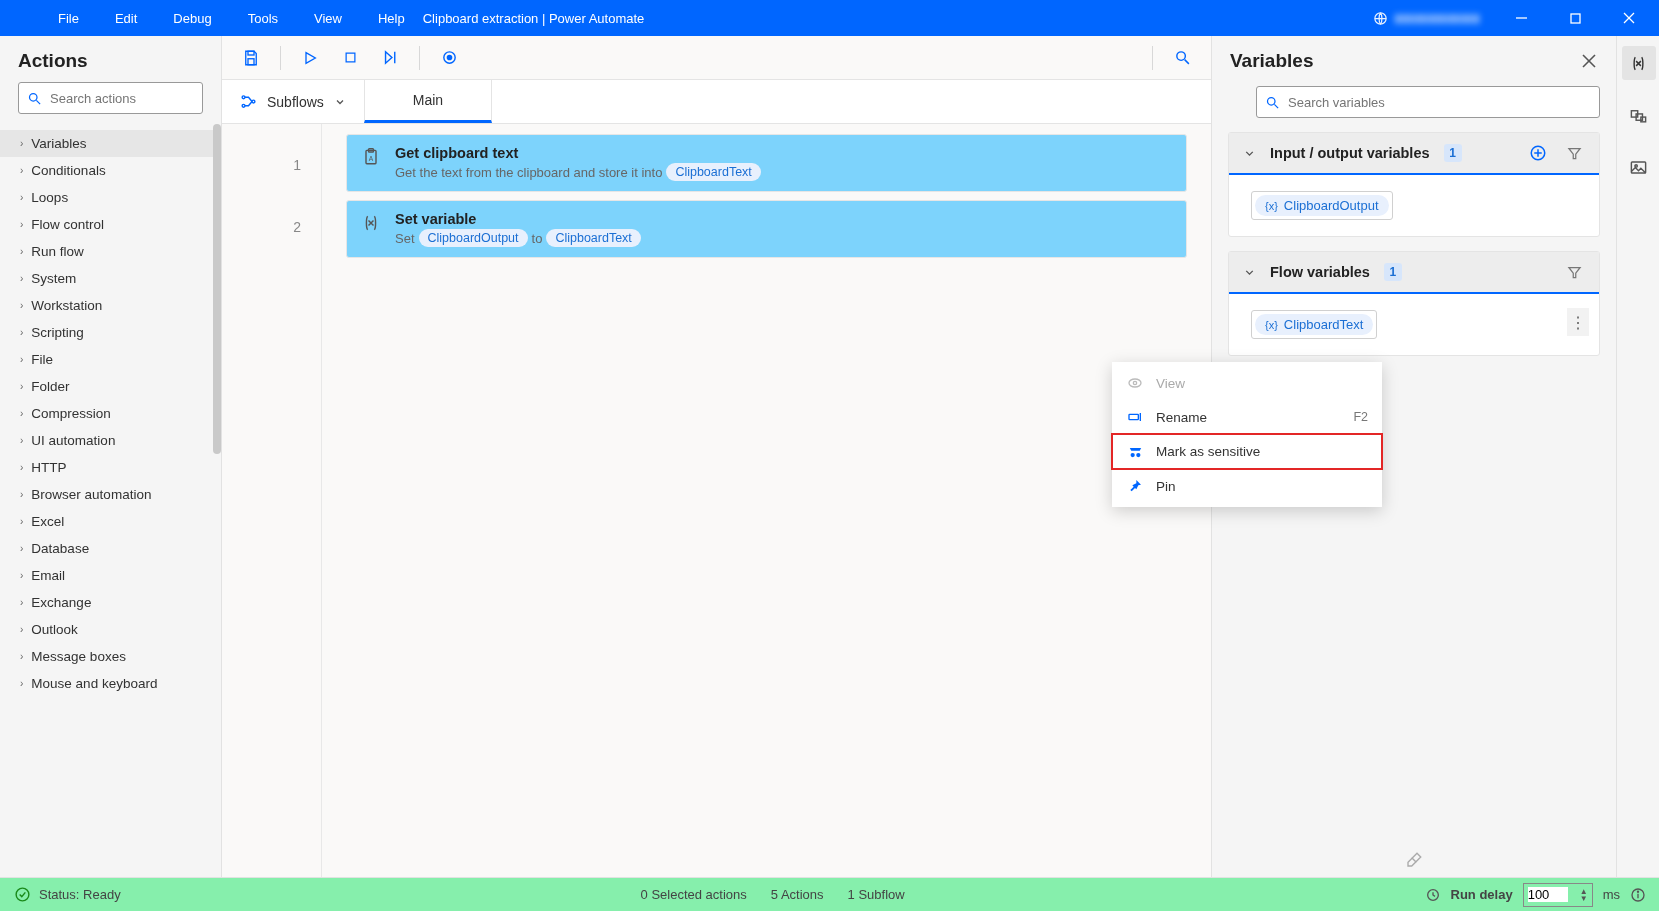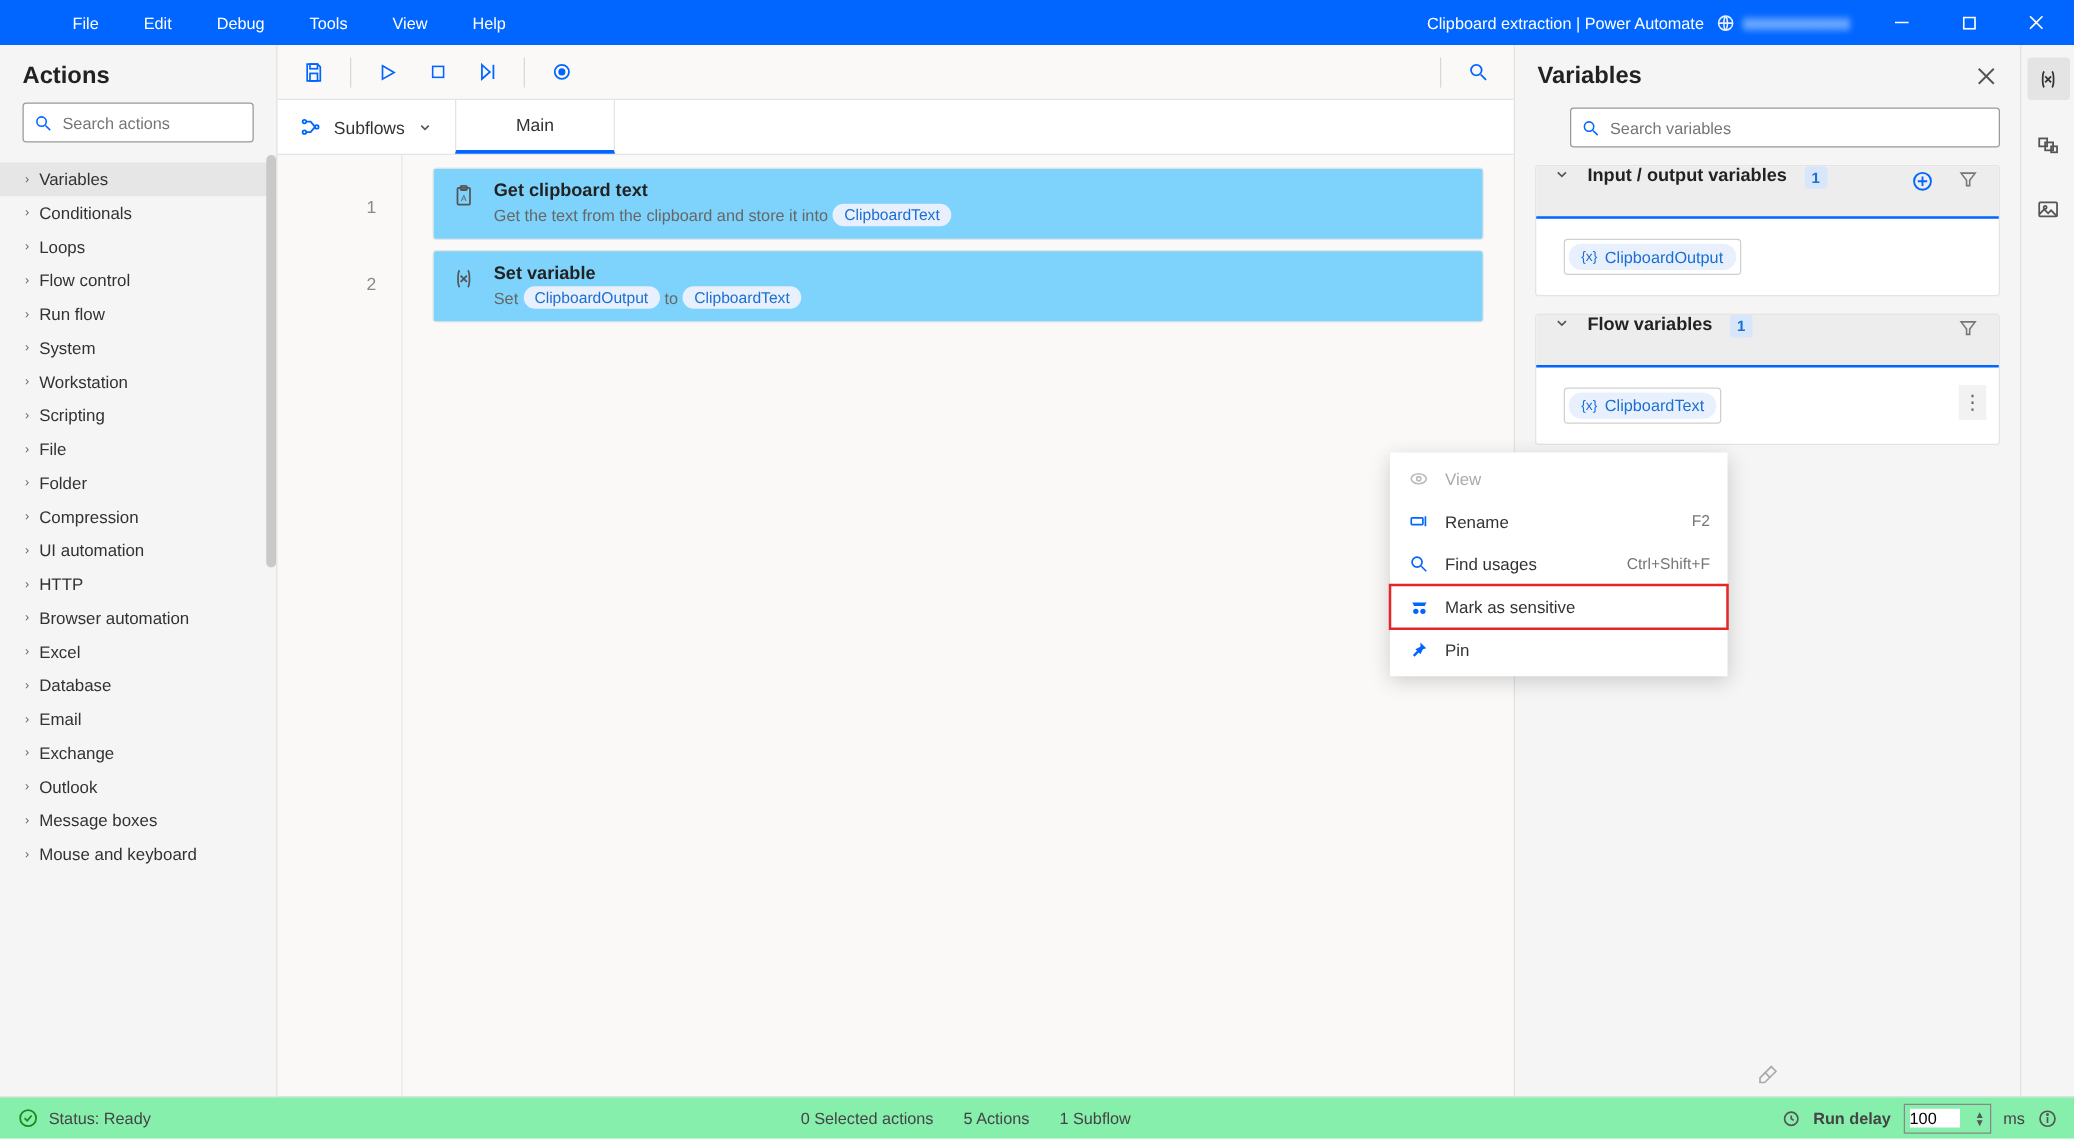--- a/index.html
+++ b/index.html
@@ -2,21 +2,21 @@
 <html><head>
 <meta charset="utf-8">
 <style>
 * { box-sizing: border-box; margin: 0; padding: 0; font-family: "Segoe UI", -apple-system, sans-serif; }
 body { width: 1660px; height: 911px; overflow: hidden; background: #fff; display: flex; flex-direction: column; }
 
 
 .titlebar { height: 36px; background: #0066ff; color: #fff; display: flex; align-items: center; font-size: 13px; }
 .menu-items { display: flex; padding-left: 40px; gap: 0; }
 .menu-item { padding: 8px 18px; cursor: pointer; }
-.title-center { flex: 1; text-align: right; font-size: 13px; }
+.title-center { flex: 1; text-align: left; font-size: 13px; }
 .title-right { display: flex; align-items: center; gap: 8px; padding-right: 8px; }
 .env-chip { display: flex; align-items: center; gap: 6px; padding: 3px 10px; font-size: 12px; opacity: 0.9; }
 .blurred { filter: blur(3px); color: rgba(255,255,255,0.7); }
 .win-btn { width: 46px; height: 36px; display: flex; align-items: center; justify-content: center; cursor: pointer; }
 
 
 .body-row { flex: 1; display: flex; min-height: 0; }
 .actions-panel { width: 222px; background: #f5f5f5; border-right: 1px solid #e2e2e2; display: flex; flex-direction: column; position: relative; }
 .actions-header { padding: 14px 18px 10px; font-size: 19px; font-weight: 600; color: #222; }
 .search-wrap { padding: 0 18px 10px; }
@@ -50,21 +50,21 @@
 .step-desc { font-size: 13px; color: #666; display: flex; align-items: center; flex-wrap: wrap; gap: 4px; }
 .var-chip { background: #e8f0fd; color: #1b6fd4; padding: 2px 9px; border-radius: 10px; font-size: 12.5px; }
 
 
 .vars-panel { width: 405px; background: #f5f5f5; border-left: 1px solid #e2e2e2; display: flex; flex-direction: column; }
 .vars-head { display: flex; align-items: center; padding: 14px 16px 10px 18px; }
 .vars-head-title { font-size: 19px; font-weight: 600; color: #222; flex: 1; }
 .vars-close { color: #555; cursor: pointer; padding: 4px; }
 .vars-search { margin: 4px 16px 14px; padding-left: 28px; }
 .vgroup { margin: 0 16px 14px; background: #fff; border: 1px solid #e4e4e4; border-radius: 3px; position: relative; }
-.vgroup-head { height: 42px; background: #ededed; display: flex; padding: 0 14px; gap: 14px; border-bottom: 2px solid #0066ff; }
+.vgroup-head { height: 42px; background: #ededed; display: flex; align-items: center; padding: 0 14px; gap: 14px; border-bottom: 2px solid #0066ff; }
 .vgroup-title { font-size: 14.5px; font-weight: 600; color: #222; }
 .vgroup-count { background: #d7e6fb; color: #1b6fd4; border-radius: 3px; min-width: 18px; height: 18px; display: inline-flex; align-items: center; justify-content: center; font-size: 12px; font-weight: 600; padding: 0 4px; }
 .vgroup-spacer { flex: 1; }
 .vgroup-ico { color: #0066ff; cursor: pointer; padding: 3px; }
 .vgroup-ico.gray { color: #777; }
 .vgroup-body { padding: 16px 22px; min-height: 56px; }
 .var-pill { display: inline-flex; align-items: center; gap: 6px; background: #e8f0fd; color: #1b6fd4; padding: 3px 10px; border-radius: 11px; font-size: 13px; }
 .var-pill-shadow { display:inline-block; border: 1px solid #d0d0d0; border-radius: 3px; padding: 3px 3px 3px 3px; }
 .kebab { position: absolute; right: 10px; top: 56px; width: 22px; height: 28px; display: flex; align-items: center; justify-content: center; background: #f2f2f2; color: #666; cursor: pointer; }
 .eraser { display:flex; justify-content:center; padding: 4px 0 8px; color:#999; }
@@ -469,30 +469,20 @@
     <div class="ctx-item">
       <span class="ctx-ico">
         <svg width="16" height="16" viewBox="0 0 24 24" fill="none" stroke="currentColor" stroke-width="2">
           <rect x="3" y="8" width="14" height="8" rx="1"></rect>
           <line x1="20" y1="6" x2="20" y2="18"></line>
         </svg>
       </span>
       <span>Rename</span>
       <span class="ctx-short">F2</span>
     </div>
-    <div class="ctx-item">
-      <span class="ctx-ico">
-        <svg width="16" height="16" viewBox="0 0 24 24" fill="none" stroke="currentColor" stroke-width="2">
-          <circle cx="10" cy="10" r="6"></circle>
-          <line x1="15" y1="15" x2="21" y2="21"></line>
-        </svg>
-      </span>
-      <span>Find usages</span>
-      <span class="ctx-short">Ctrl+Shift+F</span>
-    </div>
     <div class="ctx-item highlighted">
       <span class="ctx-ico">
         <svg width="17" height="17" viewBox="0 0 24 24" fill="currentColor">
           <path d="M4 7h16l-2 4H6z"></path>
           <circle cx="8" cy="17" r="3"></circle>
           <circle cx="16" cy="17" r="3"></circle>
         </svg>
       </span>
       <span>Mark as sensitive</span>
     </div>

